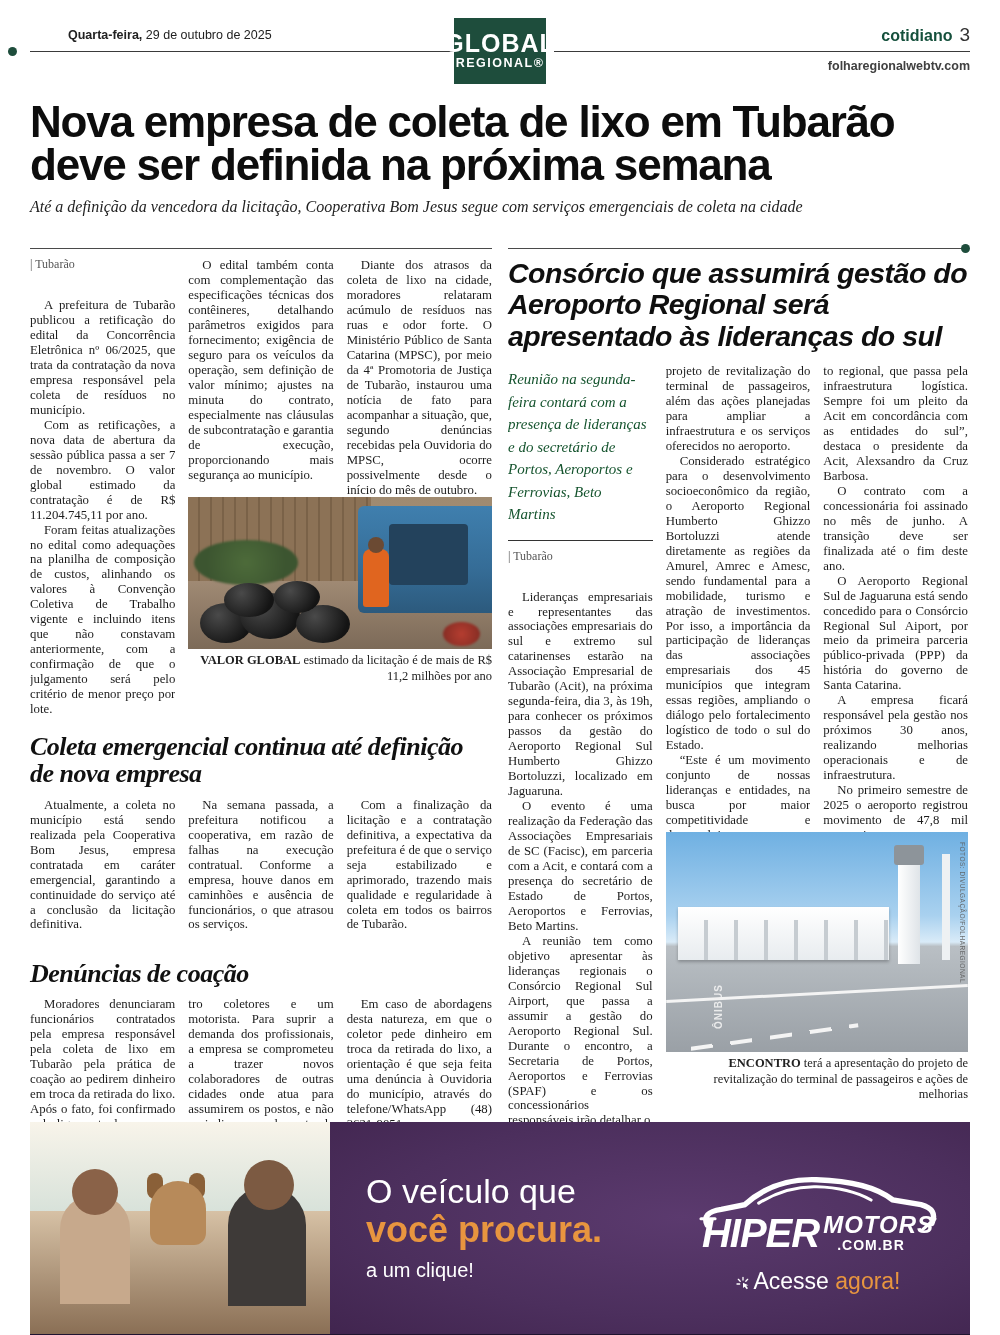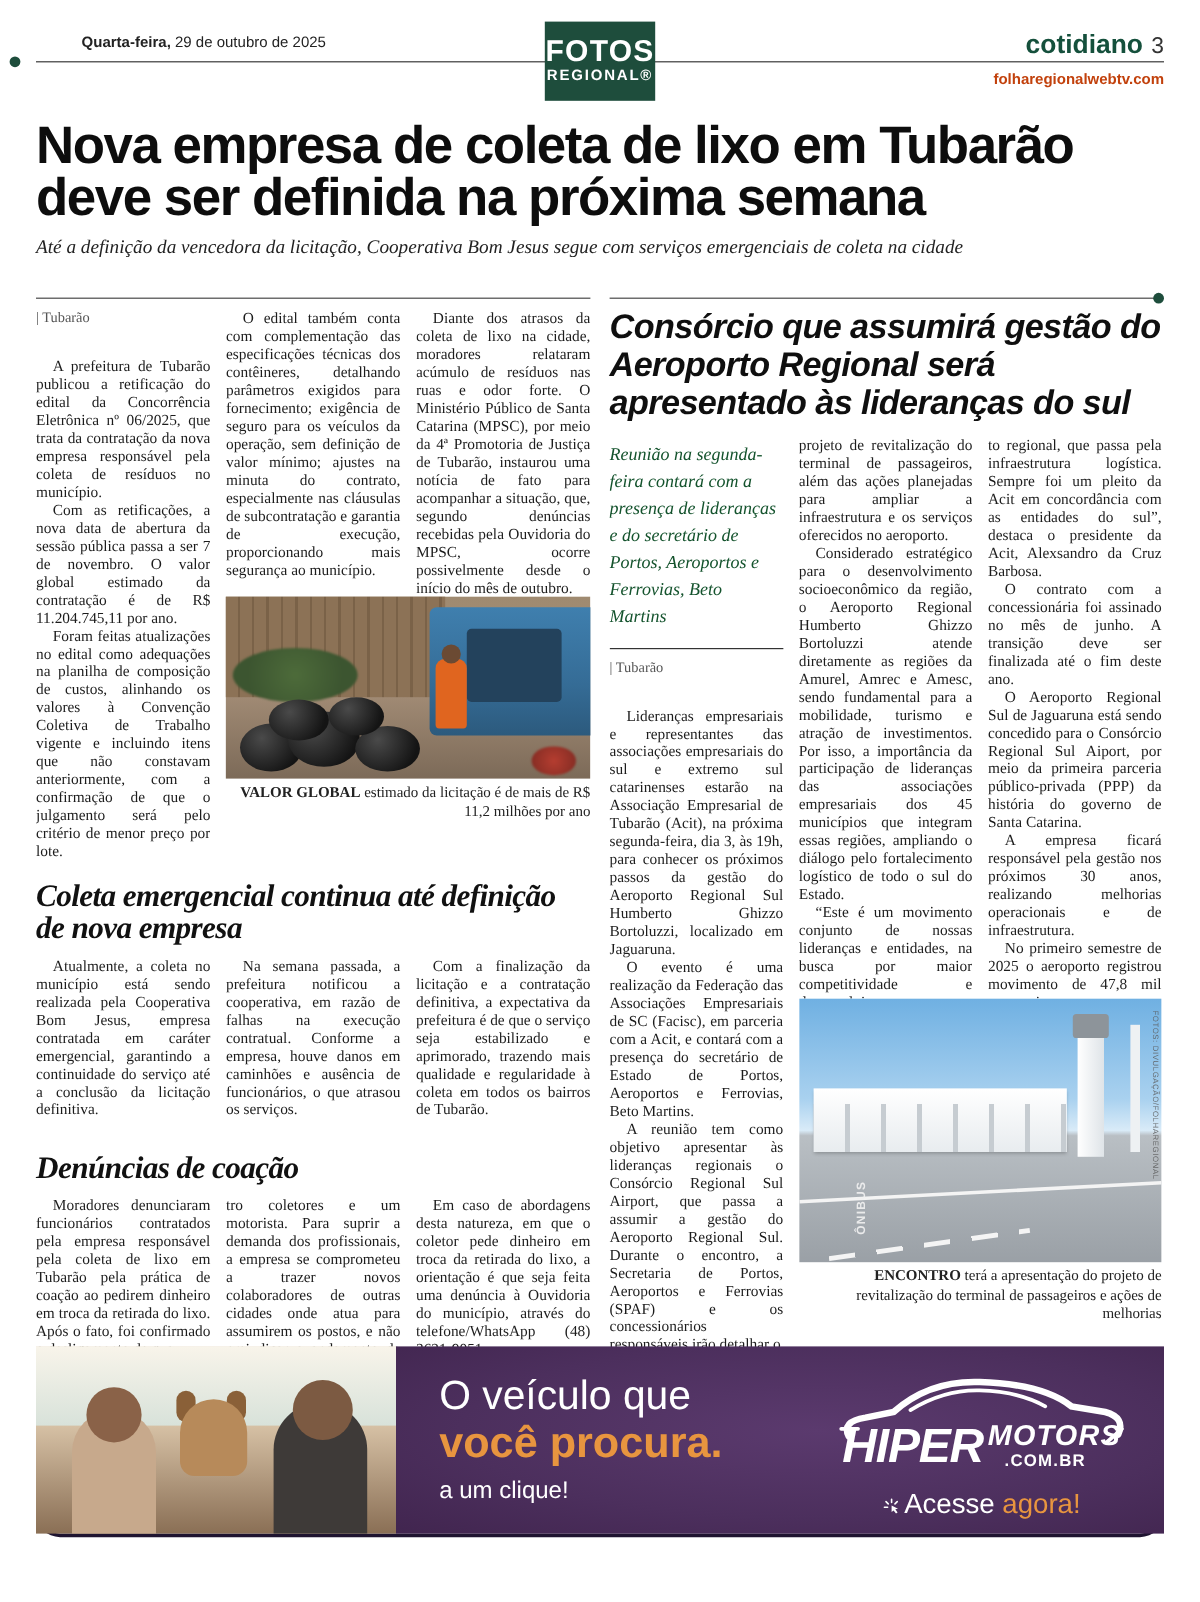--- a/index.html
+++ b/index.html
@@ -10,24 +10,24 @@
   .hdr-rule{position:absolute;left:0;top:33px;width:940px;border-top:1.5px solid #3a3a3a;}
   .hdr-dot{position:absolute;left:-22px;top:29px;width:9px;height:9px;border-radius:50%;background:#1e4d3c;}
   .date{position:absolute;left:0;top:10px;font-family:"Liberation Sans",sans-serif;font-size:12.5px;color:#222;}
   .date b{font-weight:700;margin-left:38px;}
   .logo{position:absolute;left:424px;top:0px;width:92px;height:66px;background:#1e4d3c;color:#fff;
         display:flex;flex-direction:column;align-items:center;justify-content:center;z-index:3;
         font-family:"Liberation Sans",sans-serif;}
   .logo .l1{font-size:25px;font-weight:700;letter-spacing:1px;line-height:1;}
   .logo .l2{font-size:12.5px;font-weight:700;letter-spacing:1.5px;line-height:1.25;}
   .section-mast{position:absolute;right:0;top:6px;text-align:right;font-family:"Liberation Sans",sans-serif;}
-  .section-mast .sec{font-size:22px;font-weight:700;color:#15503c;}
+  .section-mast .sec{font-size:16px;font-weight:700;color:#15503c;}
   .section-mast .num{font-size:19px;color:#333;margin-left:7px;font-weight:400;}
   .website{position:absolute;right:0;top:41px;font-family:"Liberation Sans",sans-serif;
-           font-size:12.5px;font-weight:700;color:#c2410c;}
+           font-size:12.5px;font-weight:700;color:#404040;}
   
   .headline-block{position:absolute;left:30px;top:100px;width:940px;}
   .h1{font-family:"Liberation Sans",sans-serif;font-weight:700;font-size:44px;line-height:0.98;
       letter-spacing:-1.2px;color:#0d0d0d;}
   .subhead{margin-top:12px;font-style:italic;font-size:16px;color:#222;}
   
   .left-zone{position:absolute;left:30px;top:248px;width:462px;height:868px;}
   .right-zone{position:absolute;left:508px;top:248px;width:460px;height:862px;}
   .zone-rule{border-top:1px solid #4a4a4a;position:relative;}
   .zone-rule .dot-r{position:absolute;right:-2px;top:-5px;width:9px;height:9px;border-radius:50%;background:#1e4d3c;}
@@ -86,22 +86,22 @@
   .ap-tower-cap{position:absolute;right:14.5%;top:6%;width:10%;height:9%;background:#8d949a;border-radius:3px;}
   .ap-mast{position:absolute;right:6%;top:10%;width:2.5%;height:48%;background:#eef1f3;}
   .ap-road-line{position:absolute;left:0;bottom:26%;width:100%;height:3px;background:#f4f4f4;transform:rotate(-3deg);}
   .ap-dash{position:absolute;left:8%;bottom:6%;width:56%;height:4px;
            background:repeating-linear-gradient(90deg,#f4f4f4 0 22px,transparent 22px 40px);transform:rotate(-8deg);}
   .ap-onibus{position:absolute;left:10%;bottom:18%;color:#f2f2f2;font-family:"Liberation Sans",sans-serif;
              font-weight:700;font-size:10px;transform:rotate(-90deg);letter-spacing:1px;opacity:.9;}
   .photo-credit{position:absolute;right:2px;top:10px;writing-mode:vertical-rl;font-family:"Liberation Sans",sans-serif;
                 font-size:6.5px;letter-spacing:.5px;color:#5a5a5a;opacity:.85;}
   
-  .ad{position:absolute;left:30px;top:1122px;width:940px;height:156px;display:flex;
-      box-shadow:0 3px 0 #1f1430;border-radius:20px;}
+  .ad{position:absolute;left:30px;top:1122px;width:940px;height:212px;display:flex;
+      box-shadow:0 3px 0 #1f1430;}
   .ad-photo{position:relative;width:300px;height:100%;overflow:hidden;
             background:linear-gradient(180deg,#efe6d8 0%,#d9c4a8 40%,#8a6f55 100%);}
   .adp-glass{position:absolute;left:0;top:0;width:100%;height:42%;
              background:linear-gradient(180deg,#f8f4ea,#d8e2da);}
   .adp-p1{position:absolute;left:10%;top:34%;width:70px;height:110px;border-radius:40px 40px 0 0;
           background:#c7a98c;}
   .adp-p1h{position:absolute;left:14%;top:22%;width:46px;height:46px;border-radius:50%;background:#8a6248;}
   .adp-p2{position:absolute;right:8%;top:30%;width:78px;height:120px;border-radius:40px 40px 0 0;background:#3e3a38;}
   .adp-p2h{position:absolute;right:12%;top:18%;width:50px;height:50px;border-radius:50%;background:#7c5a42;}
   .adp-dog{position:absolute;left:40%;top:28%;width:56px;height:64px;border-radius:28px 28px 12px 12px;
@@ -130,21 +130,21 @@
 
 <div class="page">
 
   <div class="header">
     <div class="hdr-dot"></div>
     <div class="hdr-rule"></div>
     <div class="date">
       <b>Quarta-feira,</b><span> 29 de outubro de 2025</span>
     </div>
     <div class="logo">
-      <div class="l1">FOTOS</div>
+      <div class="l1">GLOBAL</div>
       <div class="l2">REGIONAL®</div>
     </div>
     <div class="section-mast">
       <span class="sec">cotidiano</span><span class="num">3</span>
     </div>
     <div class="website">folharegionalwebtv.com</div>
   </div>
 
   <div class="headline-block">
     <div class="h1">Nova empresa de coleta de lixo em Tubarão deve ser definida na próxima semana</div>

